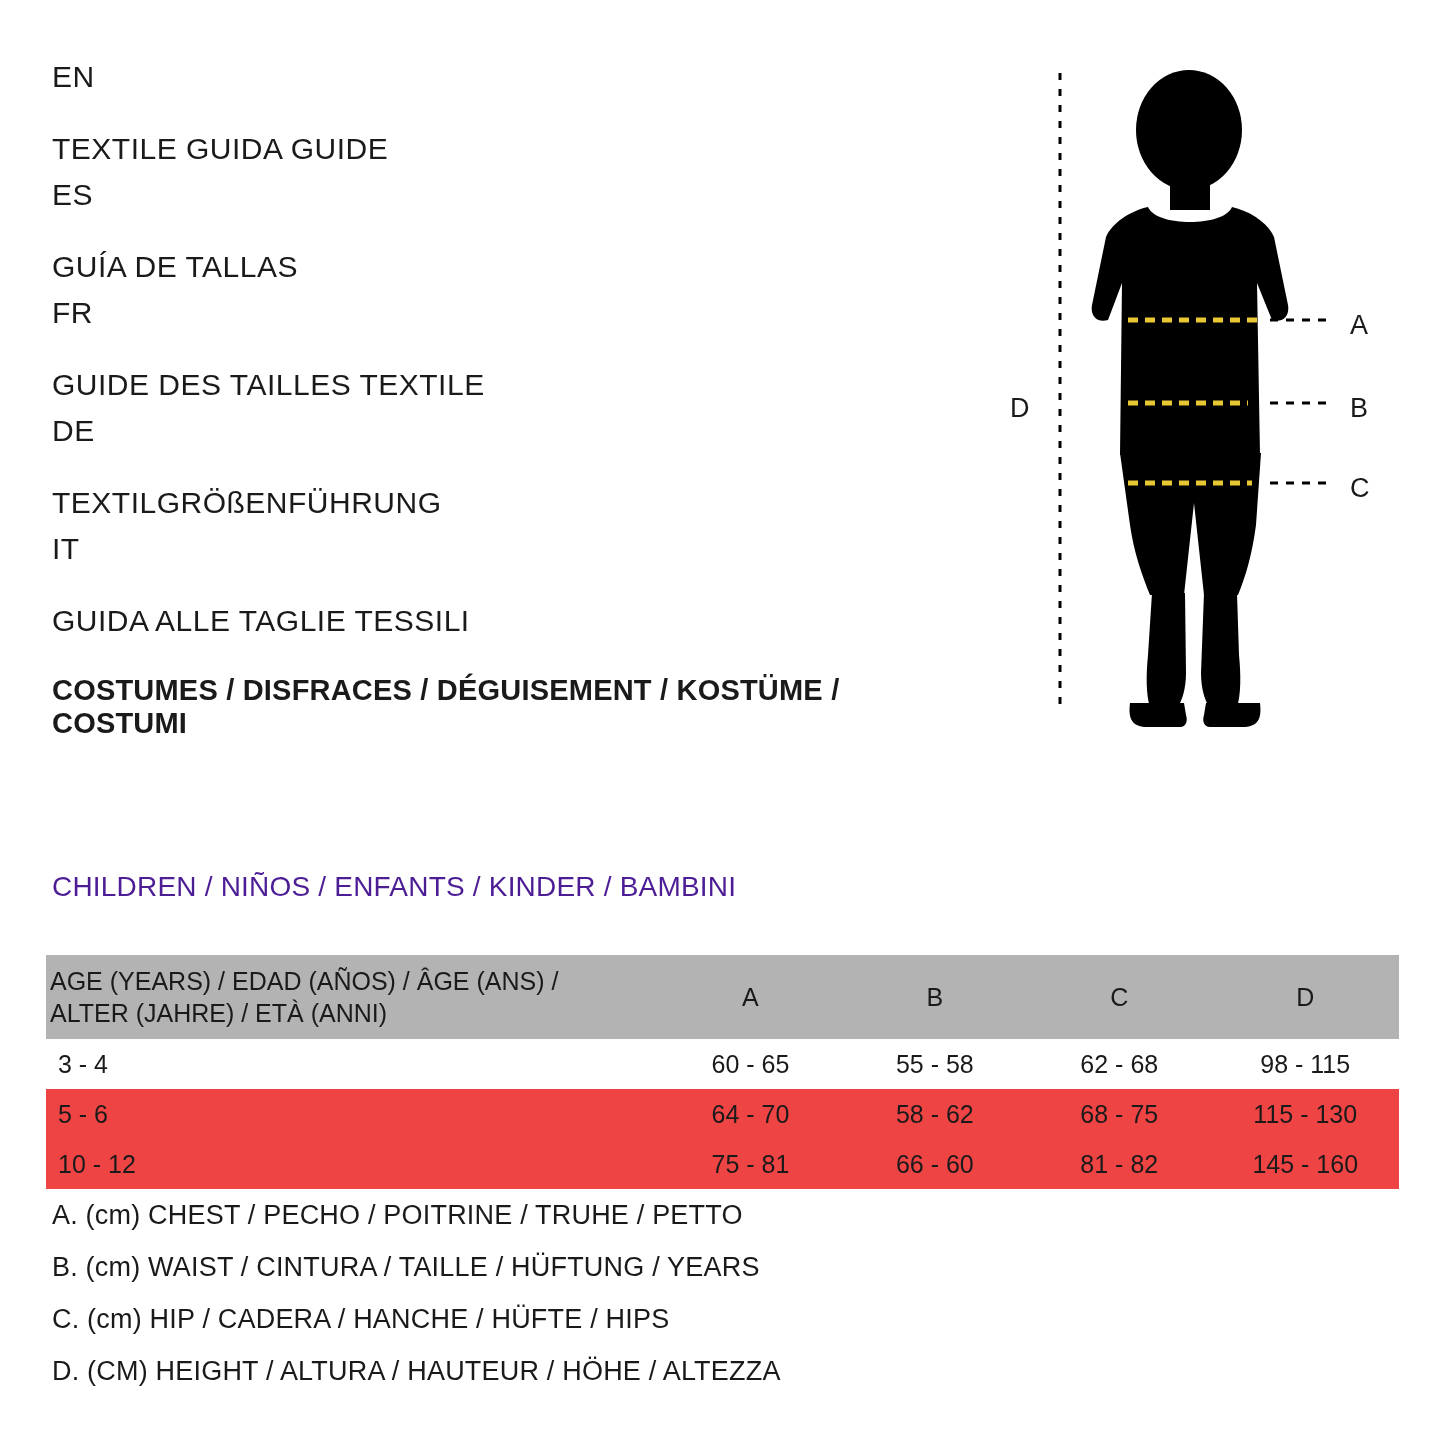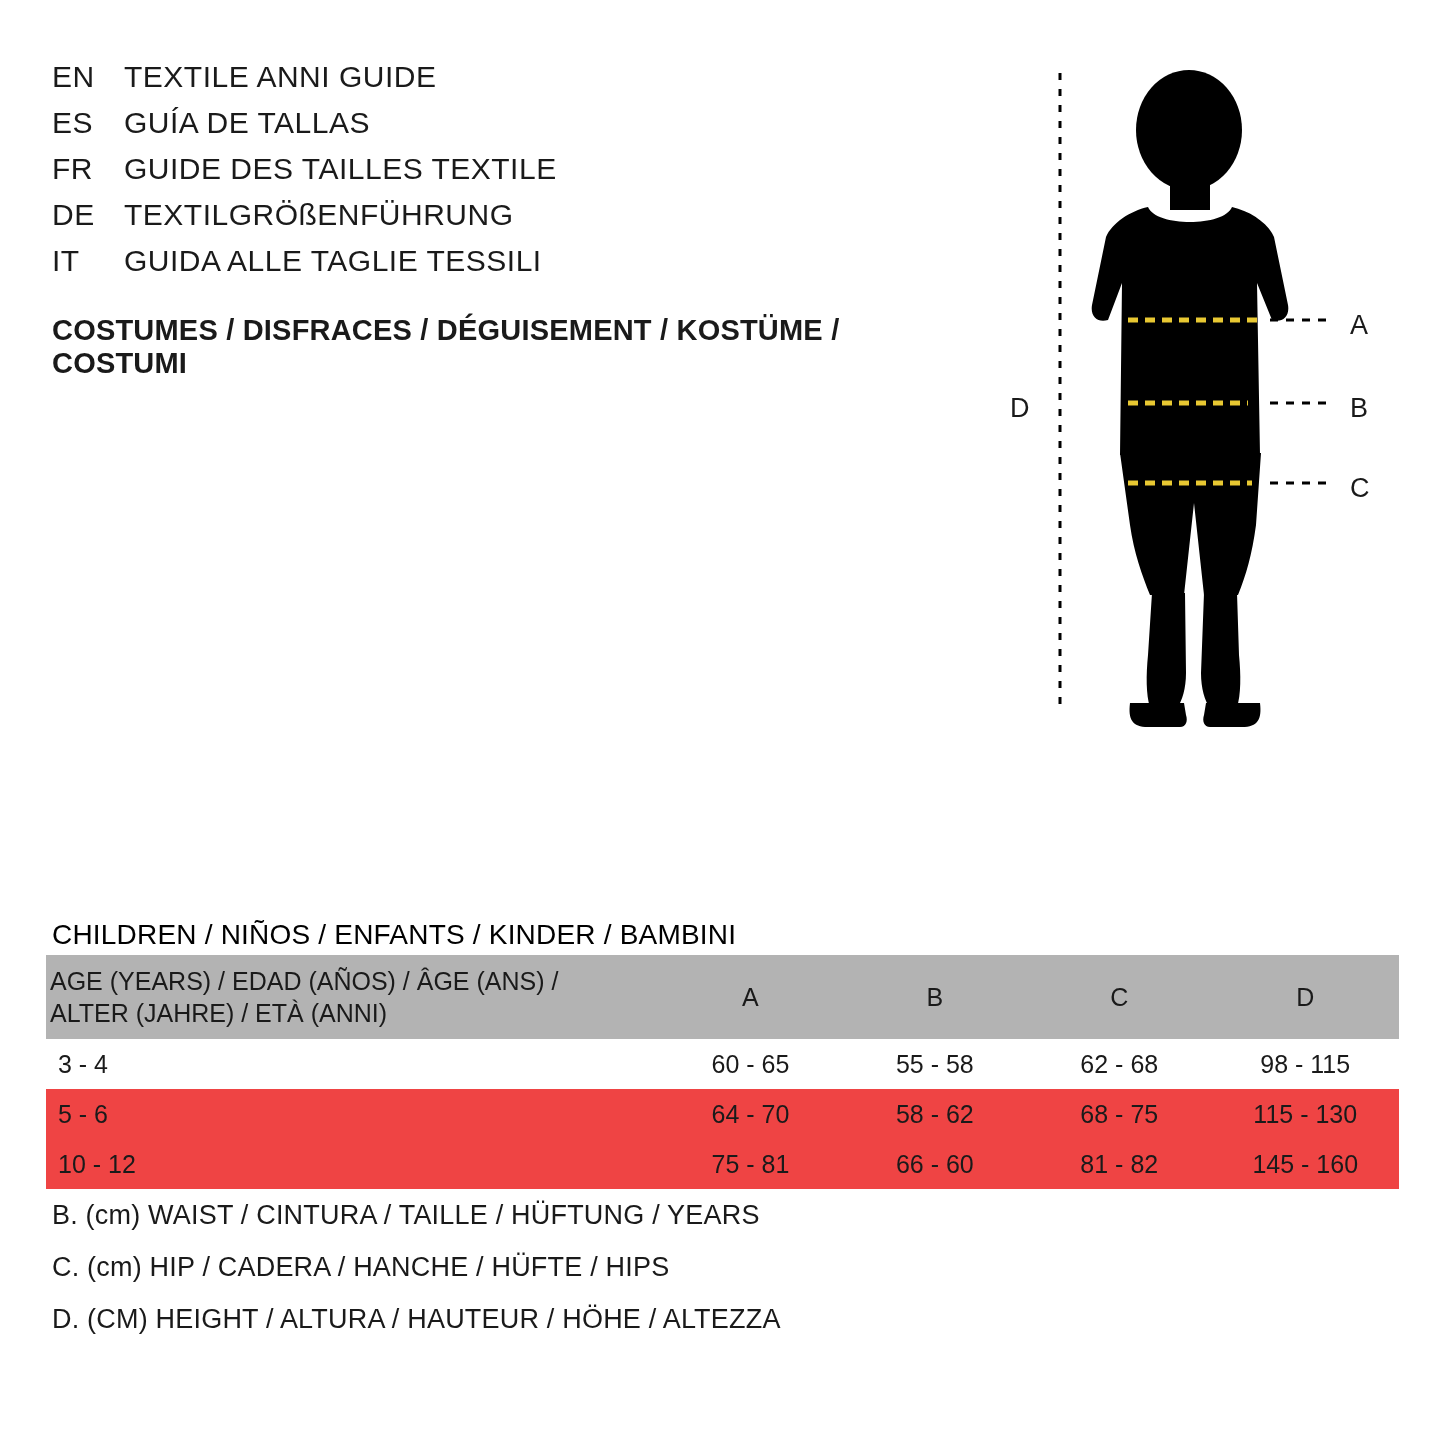--- a/index.html
+++ b/index.html
@@ -20,20 +20,21 @@
   .header {
     position: absolute;
     left: 52px;
     top: 60px;
     width: 930px;
   }
   .lang-row {
     display: flex;
     align-items: baseline;
     margin-bottom: 12px;
+    flex-direction: column;
   }
   .lang-code {
     width: 72px;
     font-size: 30px;
     letter-spacing: 0.5px;
     color: #1a1a1a;
     flex: 0 0 72px;
   }
   .lang-text {
     font-size: 30px;
@@ -68,23 +69,23 @@
   }
   .label-A { left: 370px; top: 255px; }
   .label-B { left: 370px; top: 338px; }
   .label-C { left: 370px; top: 418px; }
   .label-D { left: 30px;  top: 338px; }
 
   
   .children-title {
     position: absolute;
     left: 52px;
-    top: 919px;
+    top: 871px;
     font-size: 28px;
-    color: #000000;
+    color: #4c1d95;
     letter-spacing: 0.2px;
   }
   table.size-table {
     position: absolute;
     left: 46px;
     top: 955px;
     width: 1353px;
     border-collapse: collapse;
     font-size: 25px;
     color: #1a1a1a;
@@ -137,21 +138,21 @@
     margin-bottom: 21px;
     letter-spacing: 0.2px;
   }
 </style>
 </head>
 <body>
 
 <div class="header">
   <div class="lang-row">
     <span class="lang-code">EN</span>
-    <span class="lang-text">TEXTILE ANNI GUIDE</span>
+    <span class="lang-text">TEXTILE GUIDA GUIDE</span>
   </div>
   <div class="lang-row">
     <span class="lang-code">ES</span>
     <span class="lang-text">GUÍA DE TALLAS</span>
   </div>
   <div class="lang-row">
     <span class="lang-code">FR</span>
     <span class="lang-text">GUIDE DES TAILLES TEXTILE</span>
   </div>
   <div class="lang-row">
@@ -257,16 +258,17 @@
       <td class="cell-age">10 - 12</td>
       <td>75 - 81</td>
       <td>66 - 60</td>
       <td>81 - 82</td>
       <td>145 - 160</td>
     </tr>
   </tbody>
 </table>
 
 <div class="legend">
+  <div class="legend-line">A. (cm) CHEST / PECHO / POITRINE / TRUHE / PETTO</div>
   <div class="legend-line">B. (cm) WAIST / CINTURA / TAILLE / HÜFTUNG / YEARS</div>
   <div class="legend-line">C. (cm) HIP / CADERA / HANCHE / HÜFTE / HIPS</div>
   <div class="legend-line">D. (CM) HEIGHT / ALTURA / HAUTEUR / HÖHE / ALTEZZA</div>
 </div>
 
 </body></html>

